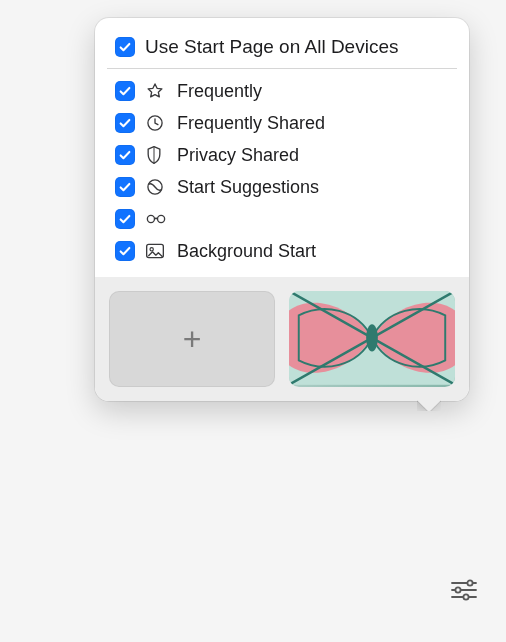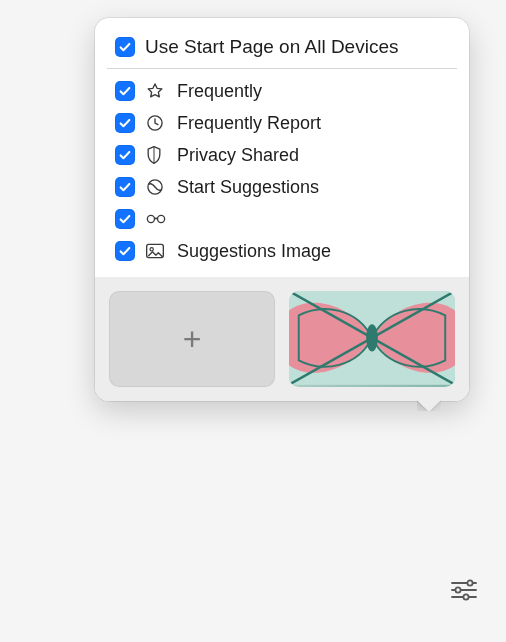--- a/index.html
+++ b/index.html
@@ -161,21 +161,21 @@
       <svg width="14" height="14" viewBox="0 0 16 16">
           <path d="M3 8.5 L6.2 11.7 L13 4.5" stroke="#fff" stroke-width="2.3" fill="none" stroke-linecap="round" stroke-linejoin="round"></path>
         </svg>
     </span>
     <span class="item-icon">
       <svg width="20" height="20" viewBox="0 0 24 24">
           <circle cx="12" cy="12" r="8.5" fill="none" stroke="currentColor" stroke-width="1.6"></circle>
           <path d="M12 7v5l3.5 2" fill="none" stroke="currentColor" stroke-width="1.6" stroke-linecap="round"></path>
         </svg>
     </span>
-    <span class="item-label">Frequently Report</span>
+    <span class="item-label">Frequently Shared</span>
   </div>
 
 
   <div class="row">
     <span class="checkbox">
       <svg width="14" height="14" viewBox="0 0 16 16">
           <path d="M3 8.5 L6.2 11.7 L13 4.5" stroke="#fff" stroke-width="2.3" fill="none" stroke-linecap="round" stroke-linejoin="round"></path>
         </svg>
     </span>
     <span class="item-icon">
@@ -223,21 +223,21 @@
           <path d="M3 8.5 L6.2 11.7 L13 4.5" stroke="#fff" stroke-width="2.3" fill="none" stroke-linecap="round" stroke-linejoin="round"></path>
         </svg>
     </span>
     <span class="item-icon">
       <svg width="20" height="18" viewBox="0 0 24 20">
           <rect x="2" y="2" width="20" height="16" rx="2.5" fill="none" stroke="currentColor" stroke-width="1.6"></rect>
           <circle cx="8" cy="8" r="2" fill="none" stroke="currentColor" stroke-width="1.4"></circle>
           <path d="M4 16 L9 11 L13 15 L16 12 L21 17" fill="none" stroke="currentColor" stroke-width="1.6" stroke-linejoin="round"></path>
         </svg>
     </span>
-    <span class="item-label">Suggestions Image</span>
+    <span class="item-label">Background Start</span>
   </div>
 
   <div class="bg-strip">
     <div class="bg-tile bg-add">
       <span>+</span>
     </div>
     <div class="bg-tile bg-image">
       <svg viewBox="0 0 170 96" preserveAspectRatio="xMidYMid slice">
         <rect width="170" height="96" fill="#bfe0d8"></rect>
         <path d="M85 48 C60 10 20 5 0 20 L0 76 C20 91 60 86 85 48 Z" fill="#e78f9b"></path>

